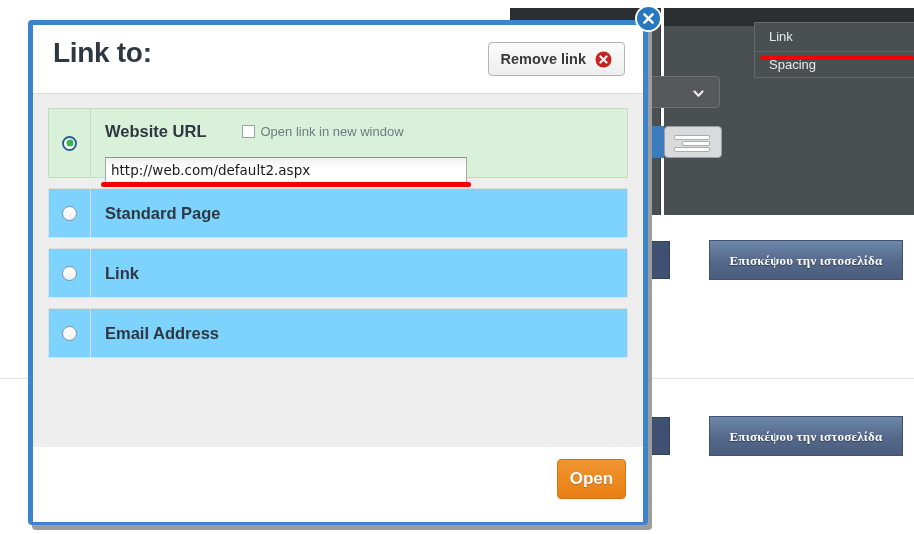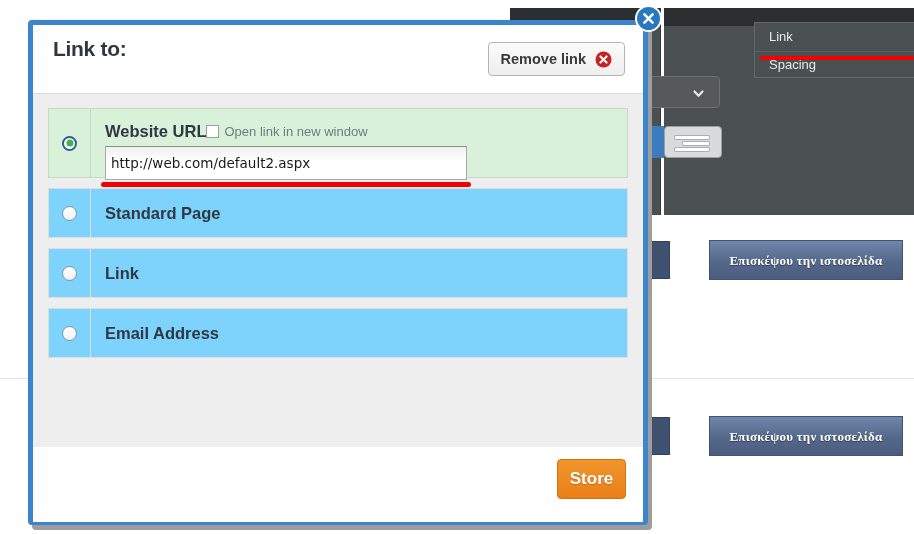--- a/index.html
+++ b/index.html
@@ -191,21 +191,21 @@
   #dialog-header {
     position: relative;
     height: 68px;
     background: #ffffff;
     border-bottom: 1px solid #dcdcdc;
   }
   #dialog-title {
     position: absolute;
     left: 20px;
     top: 12px;
-    font-size: 21px;
+    font-size: 28px;
     font-weight: bold;
     color: #2f3742;
     letter-spacing: -.3px;
   }
   #remove-link-button {
     position: absolute;
     right: 18px;
     top: 17px;
     height: 32px;
     padding: 0 12px;
@@ -307,46 +307,47 @@
   }
   #website-label {
     font-size: 16.5px;
     font-weight: bold;
     color: #2f3742;
   }
   #new-window-wrap {
     display: flex;
     align-items: center;
     gap: 5px;
+    margin-left: 36px;
   }
   #new-window-checkbox {
     width: 13px;
     height: 13px;
     border: 1px solid #9aa0a6;
     background: #ffffff;
     box-sizing: border-box;
     flex: 0 0 13px;
   }
   #new-window-label {
     font-size: 13px;
     color: #6f7b84;
   }
   #url-input {
     display: block;
-    margin-top: 5px;
+    margin-top: 16px;
     width: 362px;
     height: 26px;
     box-sizing: border-box;
     border: 1px solid #a9a9a9;
     border-top-color: #8e8e8e;
     background: linear-gradient(to bottom, #f0f0f0 0%, #ffffff 45%, #ffffff 100%);
     font-size: 13.5px;
     font-family: "DejaVu Sans", sans-serif;
     color: #1a1a1a;
-    padding: 16px 5px;
+    padding: 8px 5px;
     outline: none;
   }
 
   #dialog-footer {
     position: relative;
     height: 75px;
     background: #ffffff;
   }
   #save-button {
     position: absolute;
@@ -499,21 +500,21 @@
         <span class="radio"></span>
       </div>
       <div class="option-content row-simple">
         <span class="option-label">Email Address</span>
       </div>
     </div>
 
   </div>
 
   <div id="dialog-footer">
-    <div id="save-button">Store</div>
+    <div id="save-button">Open</div>
   </div>
 
 </div>
 
 <div id="dialog-close-button">
   <svg width="23" height="23" viewBox="0 0 23 23">
     <path d="M7.4 7.4 L15.6 15.6 M15.6 7.4 L7.4 15.6" stroke="#ffffff" stroke-width="2.6" stroke-linecap="round"></path>
   </svg>
 </div>
 

